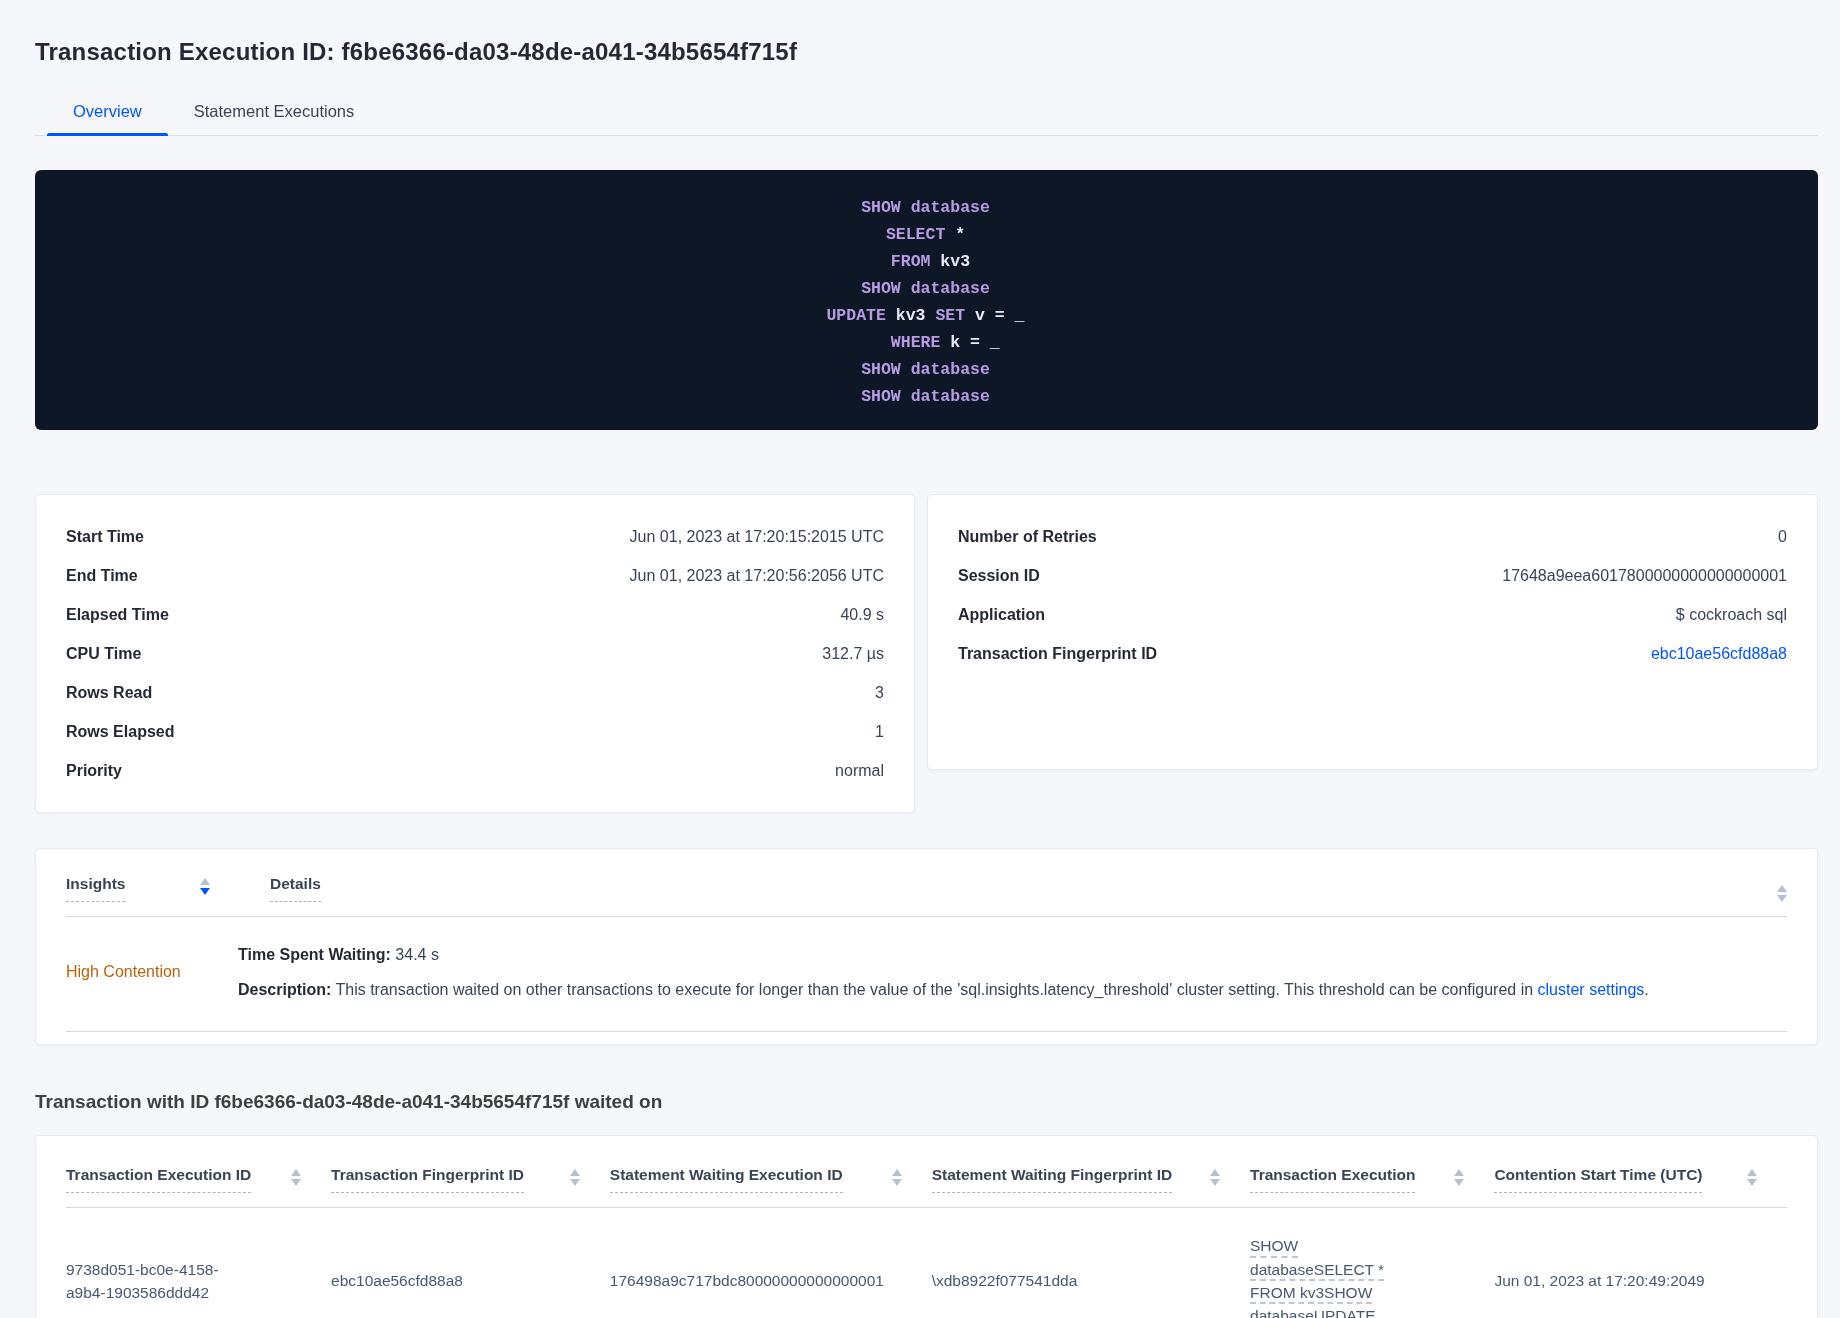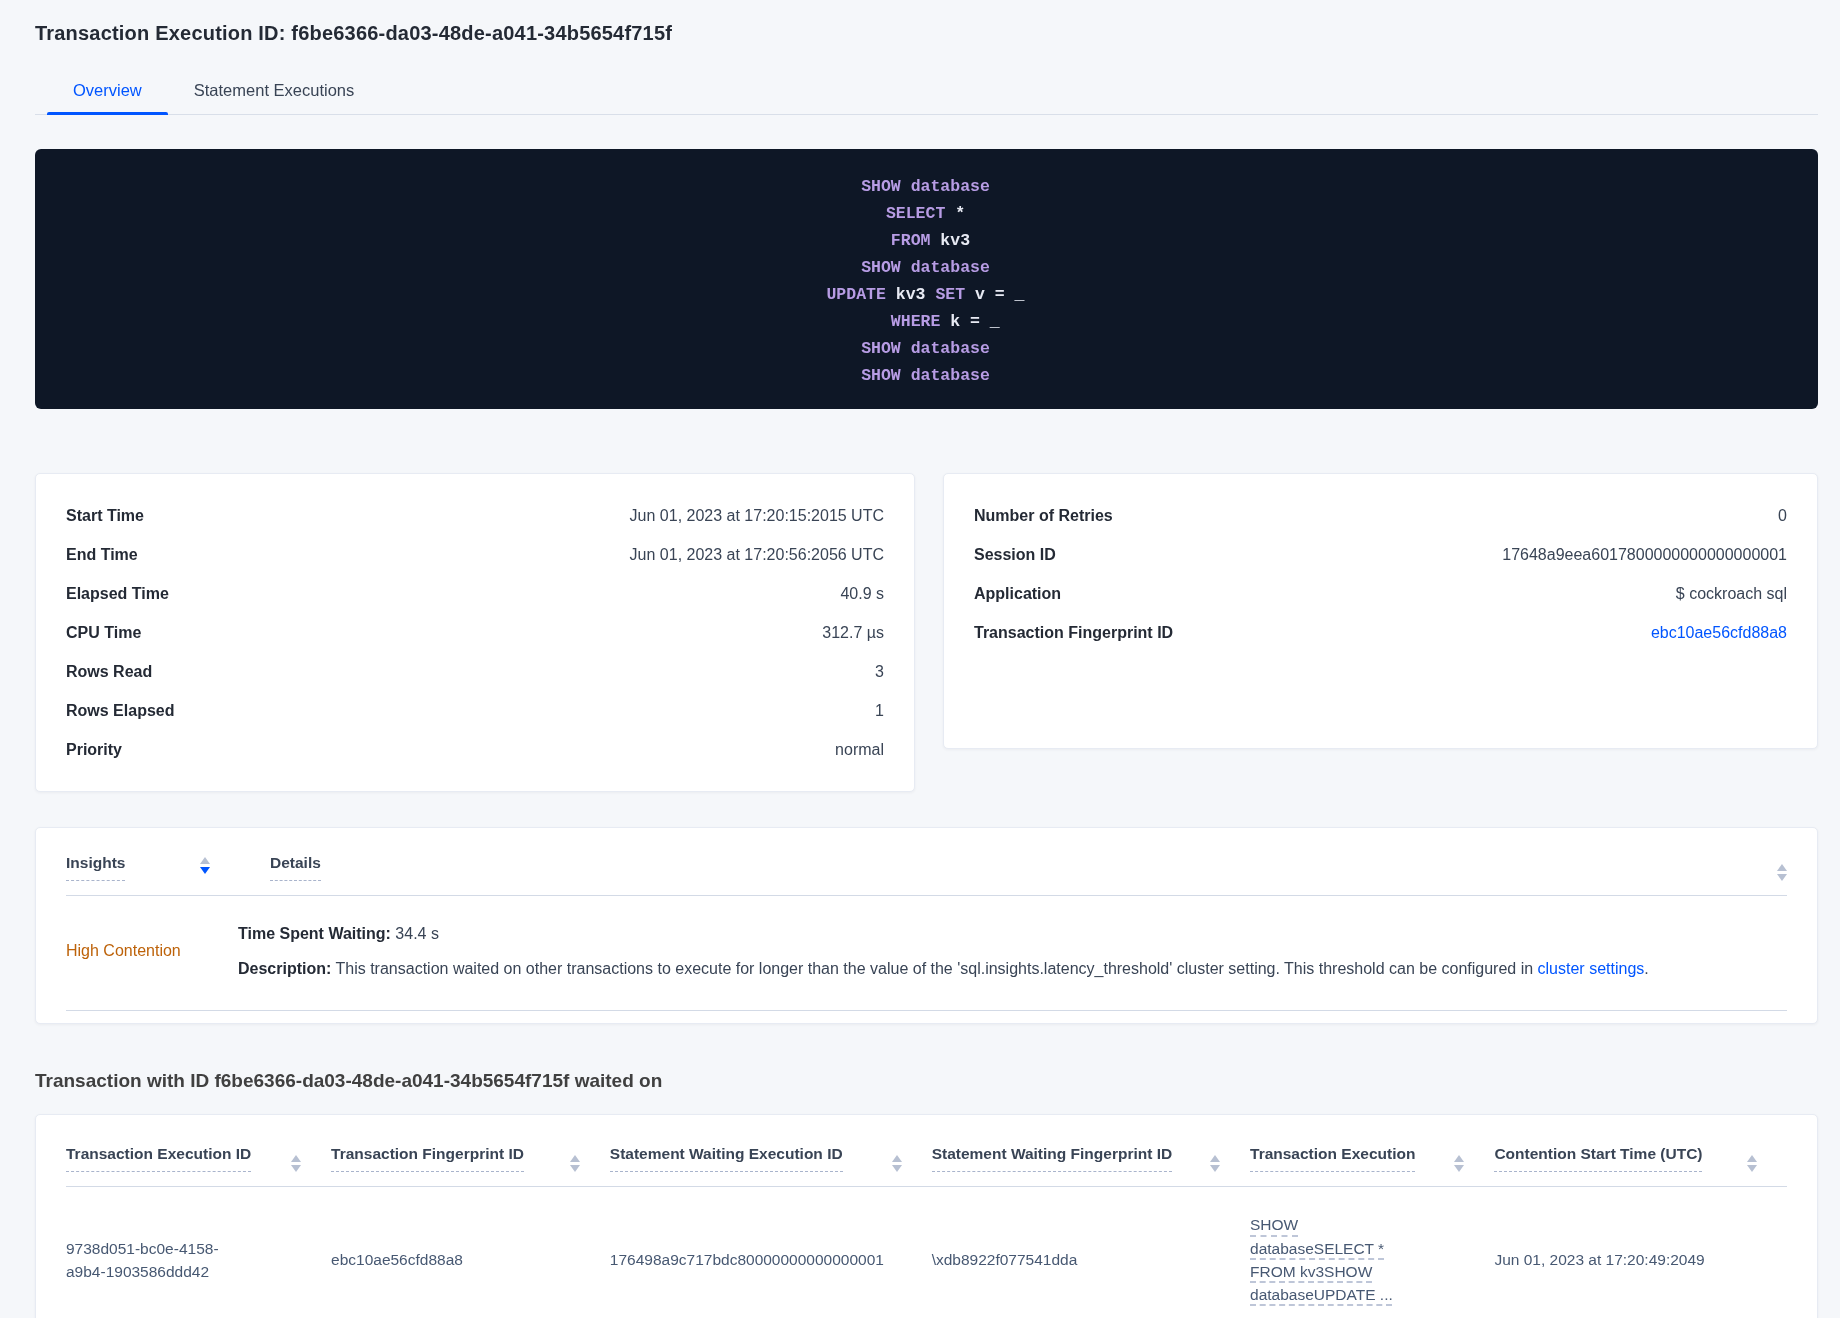--- a/index.html
+++ b/index.html
@@ -1,37 +1,37 @@
 <!DOCTYPE html>
 <html><head>
 <meta charset="utf-8">
 <style>
   * { margin:0; padding:0; box-sizing:border-box; }
   html,body { width:1840px; height:1318px; overflow:hidden; background:#f5f7fa;
     font-family:"Liberation Sans", sans-serif; color:#242a35; }
   .page { padding:0 22px 0 35px; }
 
-  h1.page-title { padding-top:22px; font-size:20px; font-weight:700; color:#242a35; letter-spacing:.2px; }
+  h1.page-title { padding-top:38px; font-size:24px; font-weight:700; color:#242a35; letter-spacing:.2px; }
 
   
   .tabs { margin-top:26px; border-bottom:1px solid #d9dfe9; display:flex; padding-left:12px; }
   .tab { padding:10px 26px 14px; font-size:16.5px; color:#394455; cursor:pointer; position:relative; }
   .tab.active { color:#0055ff; }
   .tab.active::after { content:''; position:absolute; left:0; right:0; bottom:-1px; height:3px;
     background:#0055ff; border-radius:2px 2px 0 0; }
 
   
   .sql-box { margin-top:34px; background:#0e1726; border-radius:6px; padding:24px 24px 20px 22px; }
   .sql-line { font-family:"Liberation Mono","DejaVu Sans Mono",monospace; font-size:16.5px;
     line-height:27px; white-space:pre; font-weight:700;text-align:center; }
   .sql-kw { color:#b79ce4; }
   .sql-plain { color:#e7eaf3; }
 
   
-  .cards { display:flex; gap:28px; margin-top:64px; align-items:flex-start; }
+  .cards { display:flex; gap:12px; margin-top:64px; align-items:flex-start; }
   .card { background:#fff; border:1px solid #e7ebf3; border-radius:5px;
     box-shadow:0 1px 3px rgba(36,42,53,0.05); }
   .summary-left { width:880px; padding:22px 30px; }
   .summary-right { flex:1; padding:22px 30px 96px; }
   .kv-row { display:flex; justify-content:space-between; align-items:baseline; padding:10.5px 0; }
   .kv-label { font-weight:700; font-size:16px; color:#242a35; }
   .kv-value { font-size:16px; color:#394455; }
   .kv-value.link { color:#0055ff; cursor:pointer; }
 
   
@@ -55,21 +55,21 @@
   .insight-name { width:172px; color:#bd6209; font-size:16px; display:flex; align-items:center; }
   .insight-details { flex:1; font-size:16px; color:#394455; line-height:1.45; }
   .insight-details .line1 { margin-bottom:12px; }
   .b { font-weight:700; color:#242a35; }
   a.inline-link { color:#0055ff; text-decoration:none; cursor:pointer; }
 
   
   .section-title { margin-top:46px; font-size:19px; font-weight:700; color:#404040; }
   .table-card { margin-top:22px; padding:30px 30px 14px; }
   .tbl-grid { display:grid; grid-template-columns:15.4% 16.2% 18.7% 18.5% 14.2% 17%; }
-  .tbl-th { display:flex; justify-content:space-between; align-items:flex-end; padding-right:30px; }
+  .tbl-th { display:flex; justify-content:space-between; align-items:flex-start; padding-right:30px; }
   .tbl-head-divider { border-bottom:1px solid #d3dae6; margin-top:14px; }
   .tbl-row { align-items:center; border-bottom:1px solid #e2e7f0; padding:26px 0; }
   .tbl-cell { font-size:15.5px; color:#475872; padding-right:30px; line-height:1.5; word-break:break-word; }
   .tbl-cell.id-wrap { max-width:215px; }
   .exec-link { display:inline; max-width:185px; text-decoration:underline; text-decoration-style:dashed;
     text-decoration-color:#a9b4cc; text-underline-offset:5px; cursor:pointer; }
   .exec-wrap { max-width:190px; }
 </style>
 </head>
 <body>

